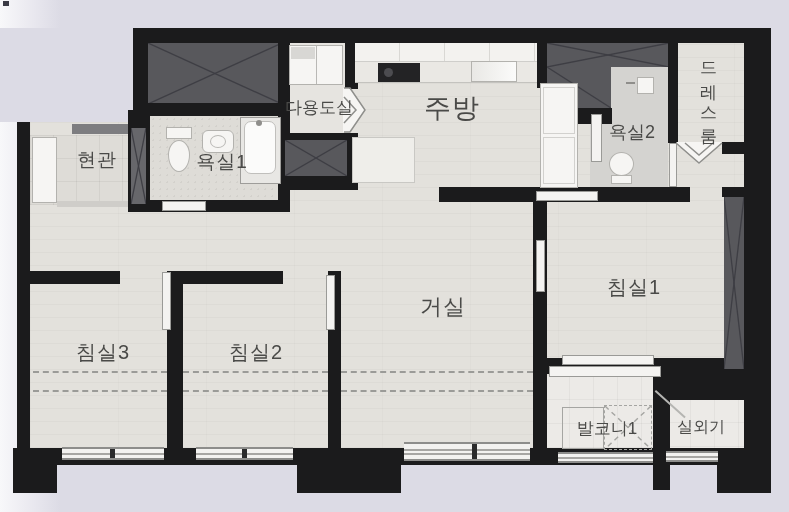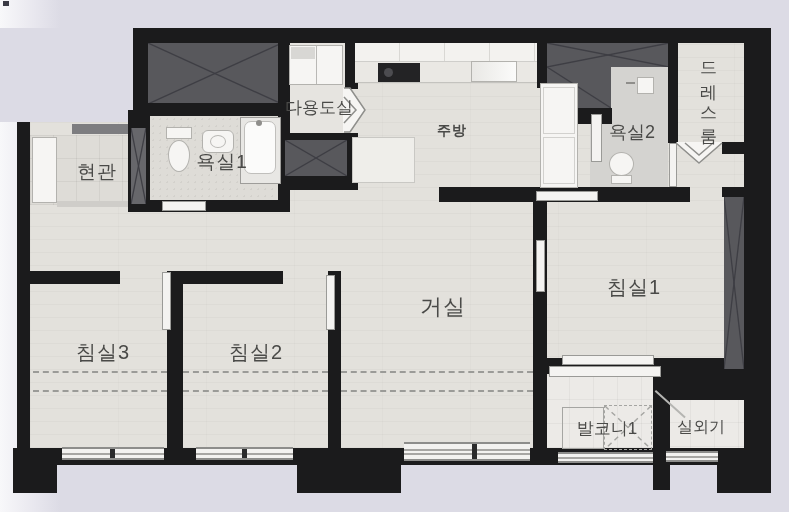--- a/index.html
+++ b/index.html
@@ -216,24 +216,24 @@
     <div class="mid"></div>
   </div>
 
   <div class="dash" style="left:33px;top:371px;width:134px;"></div>
   <div class="dash" style="left:33px;top:390px;width:134px;"></div>
   <div class="dash" style="left:183px;top:371px;width:145px;"></div>
   <div class="dash" style="left:183px;top:390px;width:145px;"></div>
   <div class="dash" style="left:341px;top:371px;width:192px;"></div>
   <div class="dash" style="left:341px;top:390px;width:192px;"></div>
 
-  <div class="lbl" style="left:97px;top:160px;font-size:19px;margin-top:12px;">현관</div>
+  <div class="lbl" style="left:97px;top:160px;font-size:19px;">현관</div>
   <div class="lbl" style="left:222px;top:162px;font-size:19px;">욕실1</div>
   <div class="lbl" style="left:319px;top:107px;font-size:17px;letter-spacing:0;">다용도실</div>
-  <div class="lbl" style="left:452px;top:131px;font-size:14px;font-weight:bold;">주방</div>
+  <div class="lbl" style="left:452px;top:108px;font-size:27px;">주방</div>
   <div class="lbl" style="left:632px;top:132px;font-size:18px;letter-spacing:0;">욕실2</div>
   <div class="vlbl" style="left:697px;top:50px;height:104px;font-size:17px;">드레스룸</div>
   <div class="lbl" style="left:634px;top:287px;font-size:20px;">침실1</div>
   <div class="lbl" style="left:443px;top:307px;font-size:22px;">거실</div>
   <div class="lbl" style="left:256px;top:352px;font-size:20px;">침실2</div>
   <div class="lbl" style="left:103px;top:352px;font-size:20px;">침실3</div>
   <div class="lbl" style="left:607px;top:428px;font-size:17px;letter-spacing:0;">발코니1</div>
   <div class="lbl" style="left:701px;top:427px;font-size:16px;letter-spacing:0;">실외기</div>
 
 </div>

